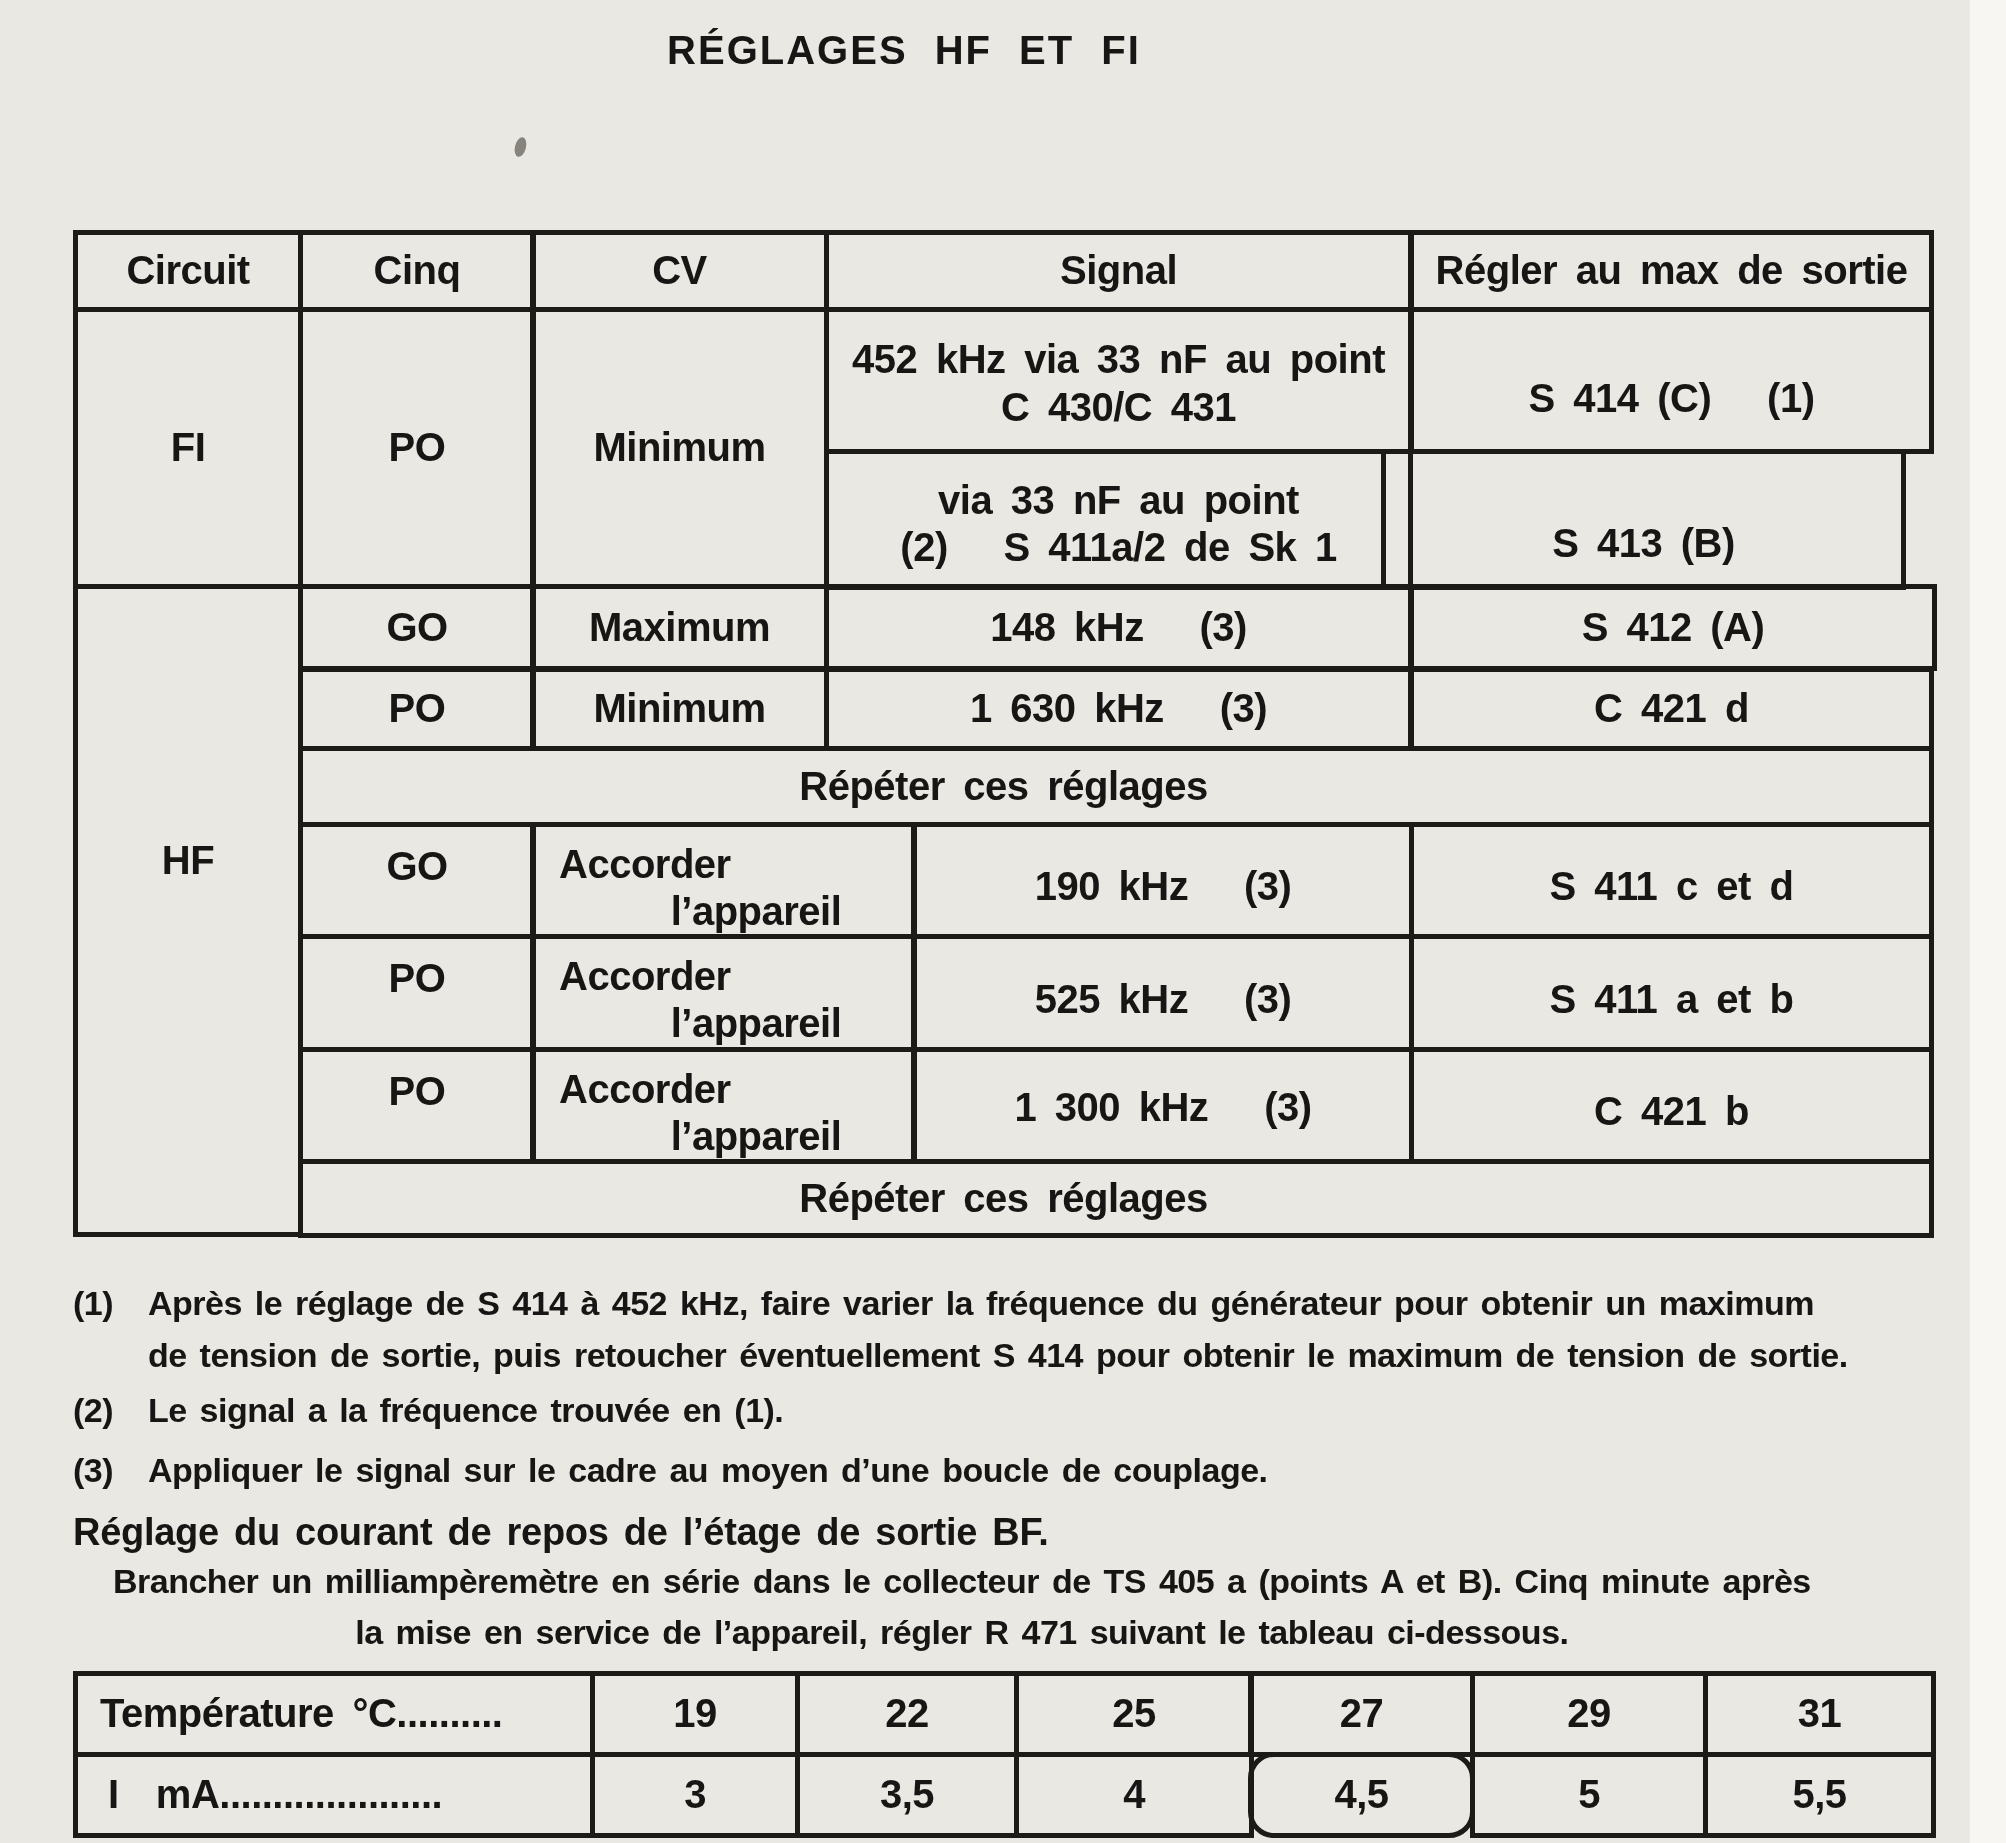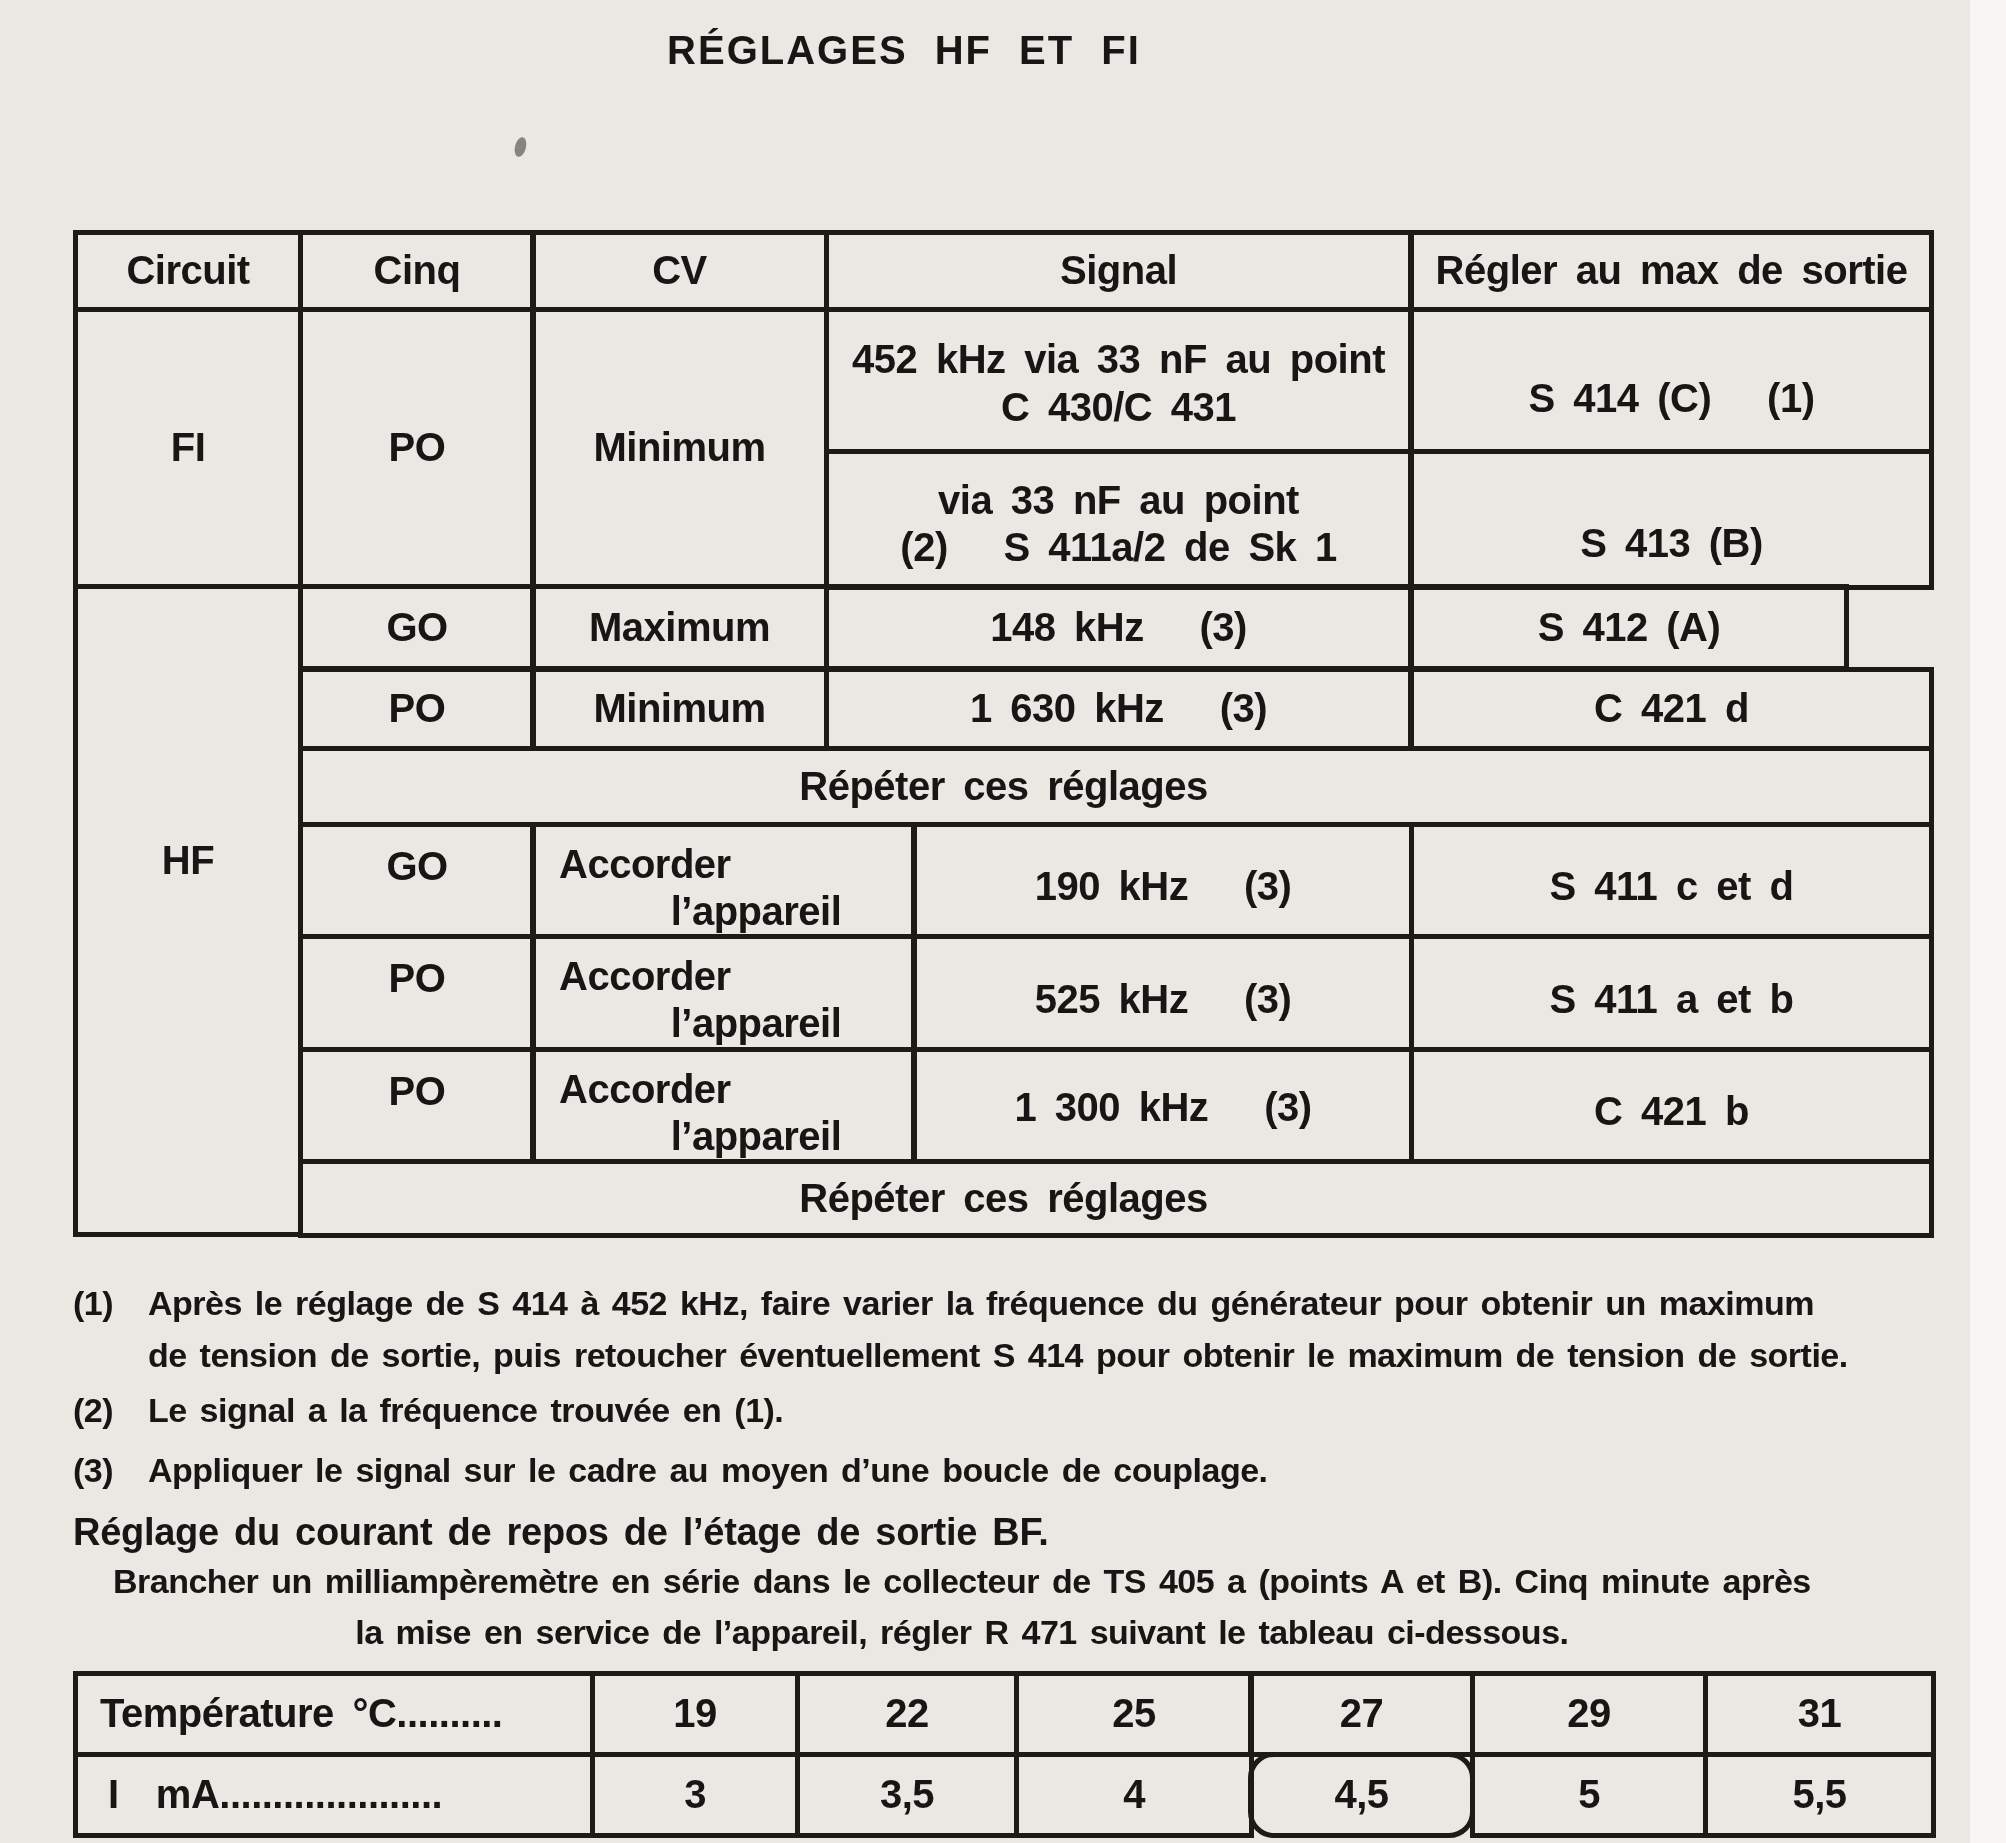--- a/index.html
+++ b/index.html
@@ -58,28 +58,28 @@
   <div class="cell" style="left:1336px;top:0;width:525px;height:82px;">Régler au max de sortie</div>
 
   <div class="cell" style="left:0;top:77px;width:230px;height:282px;">FI</div>
   <div class="cell" style="left:225px;top:77px;width:238px;height:282px;">PO</div>
   <div class="cell" style="left:457px;top:77px;width:299px;height:282px;">Minimum</div>
   <div class="cell" style="left:751px;top:77px;width:589px;height:147px;padding-top:6px;">452 kHz via 33 nF au point
 C 430/C 431</div>
   <div class="cell" style="left:1336px;top:77px;width:525px;height:147px;padding-top:36px;">S 414 (C)   (1)</div>
   <div class="cell bottom" style="left:751px;top:219px;width:589px;height:141px;padding-bottom:14px;">via 33 nF au point
 (2)   S 411a/2 de Sk 1</div>
-  <div class="cell bottom" style="left:1336px;top:219px;width:525px;height:141px;padding-bottom:18px;">S 413 (B)</div>
+  <div class="cell bottom" style="left:1308px;top:219px;width:525px;height:141px;padding-bottom:18px;">S 413 (B)</div>
 
   <div class="cell" style="left:0;top:354px;width:230px;height:653px;padding-bottom:99px;">HF</div>
 
   <div class="cell" style="left:225px;top:354px;width:238px;height:87px;">GO</div>
   <div class="cell" style="left:457px;top:354px;width:299px;height:87px;">Maximum</div>
   <div class="cell" style="left:751px;top:354px;width:589px;height:87px;">148 kHz   (3)</div>
-  <div class="cell" style="left:1336px;top:354px;width:440px;height:87px;">S 412 (A)</div>
+  <div class="cell" style="left:1336px;top:354px;width:528px;height:87px;">S 412 (A)</div>
 
   <div class="cell" style="left:225px;top:437px;width:238px;height:84px;">PO</div>
   <div class="cell" style="left:457px;top:437px;width:299px;height:84px;">Minimum</div>
   <div class="cell" style="left:751px;top:437px;width:589px;height:84px;">1 630 kHz   (3)</div>
   <div class="cell" style="left:1336px;top:437px;width:525px;height:84px;">C 421 d</div>
 
   <div class="cell repeat" style="left:225px;top:516px;width:1636px;height:81px;">Répéter ces réglages</div>
 
   <div class="cell top" style="left:225px;top:592px;width:238px;height:117px;padding-top:16px;">GO</div>
   <div class="cell left top" style="left:457px;top:592px;width:386px;height:117px;padding:14px 0 0 24px;">Accorder

